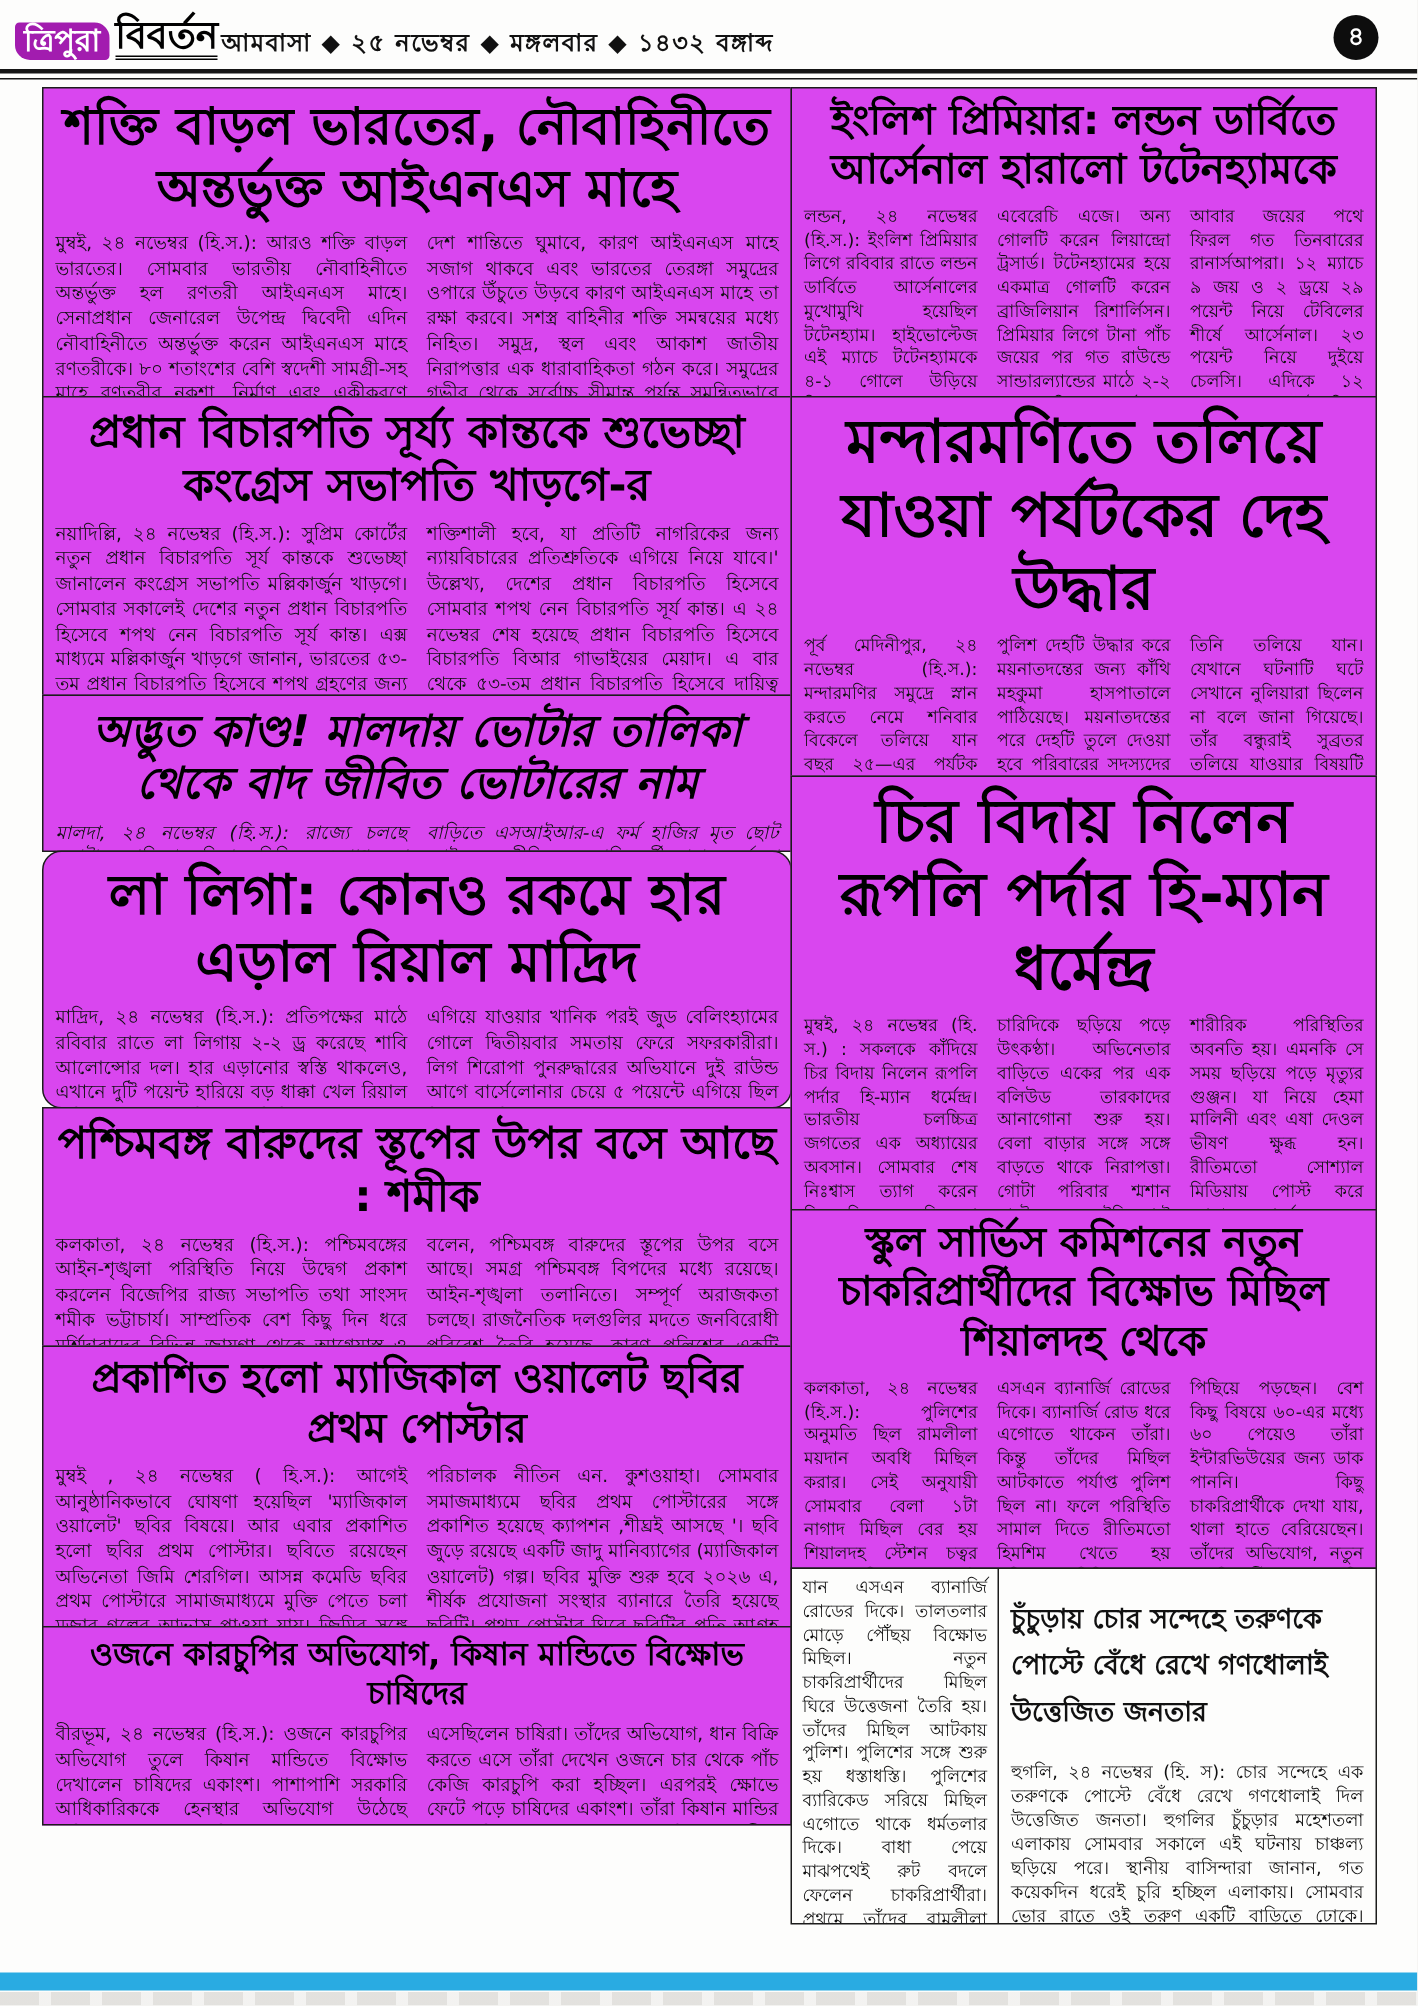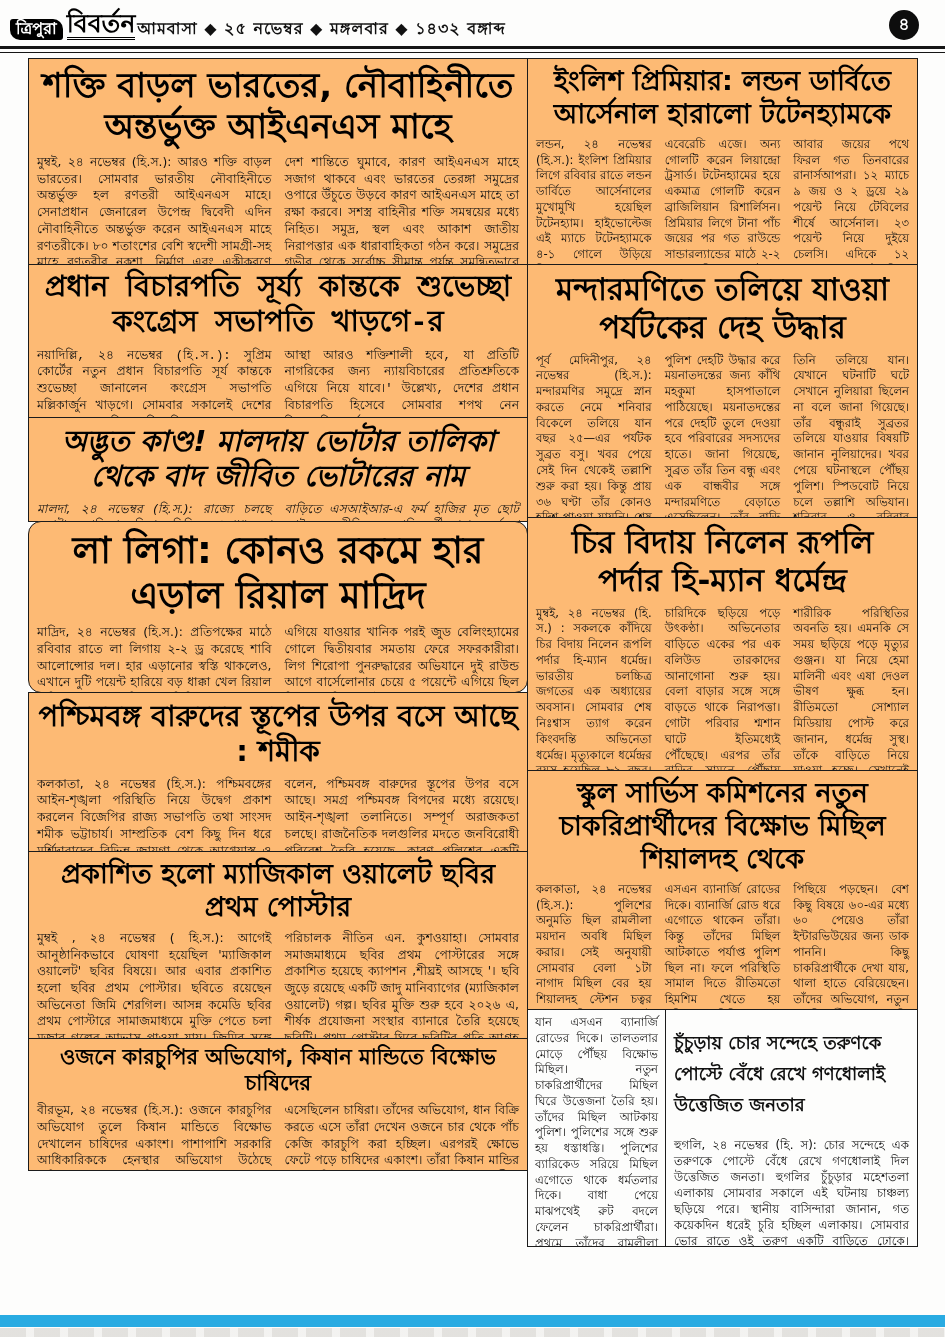--- a/index.html
+++ b/index.html
@@ -1,36 +1,36 @@
 <!DOCTYPE html>
 <html><head>
 <meta charset="utf-8">
 <style>
   html,body{margin:0;padding:0;}
   body{background:#e9e7e4;font-family:"DejaVu Sans",sans-serif;}
   .page{position:relative;width:945px;height:1337px;margin:0 auto;background:#fdfdfc;overflow:hidden;color:#111;}
   
   .masthead{display:flex;align-items:flex-end;padding:12px 26px 4px 10px;height:44px;box-sizing:border-box;}
   .logo{display:flex;align-items:flex-end;gap:4px;}
-  .logo-mark{background:#000000;color:#fff;font-weight:bold;font-size:16px;padding:2px 6px 3px;border-radius:3px 10px 3px 10px;line-height:1;}
+  .logo-mark{background:#a21caf;color:#fff;font-weight:bold;font-size:20px;padding:2px 6px 3px;border-radius:3px 10px 3px 10px;line-height:1;}
   .logo-part2{font-size:25px;font-weight:bold;color:#000;line-height:1;border-bottom:3px double #000;padding-bottom:1px;}
   .dateline{margin-left:2px;font-size:16px;font-weight:bold;letter-spacing:1px;line-height:1;padding-bottom:3px;}
   .pagenum{margin-left:auto;width:30px;height:30px;border-radius:50%;background:#0d0d0d;color:#fff;display:flex;align-items:center;justify-content:center;font-size:17px;font-weight:bold;}
   .rule-thick{height:0;border-top:3px solid #151515;margin:2px 0 0 0;}
   .rule-thin{height:0;border-top:1px solid #151515;margin:3px 0 0 0;}
   
   .banner{height:53px;margin-top:4px;background:linear-gradient(#3db8ea,#22a5df);display:flex;align-items:center;justify-content:center;}
   .banner-title{color:#fff;font-size:40px;font-weight:bold;text-shadow:0 1px 1px rgba(0,0,0,.25);letter-spacing:1px;}
   
   .content{display:grid;grid-template-columns:500px 390px;margin:6px 27px 0 28px;align-items:start;}
   .col-stack{display:flex;flex-direction:column;}
-  .art{border:1px solid #1c1c1c;margin-top:-1px;padding:4px 8px;box-sizing:border-box;overflow:hidden;background:#fdba74;}
+  .art{border:1px solid #1c1c1c;margin-top:-1px;padding:4px 8px;box-sizing:border-box;overflow:hidden;background:#d946ef;}
   .right .art{margin-left:-1px;}
   .art h2{margin:2px 0 6px;text-align:center;font-weight:bold;line-height:1.22;color:#000;}
-  .h36{font-size:34px;} .h40{font-size:37px;} .h31{font-size:29px;} .h30{font-size:27px;} .h27{font-size:21px;} .h33{font-size:31px;} .h24{font-size:18px;}
+  .h36{font-size:34px;} .h40{font-size:37px;} .h31{font-size:29px;} .h30{font-size:27px;} .h27{font-size:21px;} .h33{font-size:40px;} .h24{font-size:18px;}
   .abody{text-align:justify;font-size:12.3px;line-height:1.36;column-gap:13px;color:#101010;}
   .cols2{column-count:2;} .cols3{column-count:3;}
   
   .bottom-row{display:grid;grid-template-columns:138px 1fr;margin-top:-1px;margin-left:-1px;border:1px solid #1c1c1c;box-sizing:border-box;overflow:hidden;}
   .cont-col{border-right:1px solid #1c1c1c;padding:5px 7px;box-sizing:border-box;overflow:hidden;}
   .cont-col .abody{column-count:1;}
   .bottom-art{padding:4px 8px;box-sizing:border-box;overflow:hidden;}
   
   .footer-bar{position:absolute;left:0;right:0;bottom:10px;height:12px;background:#29abe2;}
   .footer-smudge{position:absolute;left:0;right:0;bottom:0;height:9px;background:repeating-linear-gradient(90deg,#d8d6d2 0 26px,#efeeec 26px 34px);opacity:.7;}
@@ -52,21 +52,21 @@
   <div class="rule-thin"></div>
 
 
   <div class="content">
 
     <div class="col-stack">
       <div class="art" style="height:207px;">
         <h2 class="h36">শক্তি বাড়ল ভারতের, নৌবাহিনীতে অন্তর্ভুক্ত আইএনএস মাহে</h2>
         <div class="abody cols2">মুম্বই, ২৪ নভেম্বর (হি.স.): আরও শক্তি বাড়ল ভারতের। সোমবার ভারতীয় নৌবাহিনীতে অন্তর্ভুক্ত হল রণতরী আইএনএস মাহে। সেনাপ্রধান জেনারেল উপেন্দ্র দ্বিবেদী এদিন নৌবাহিনীতে অন্তর্ভুক্ত করেন আইএনএস মাহে রণতরীকে। ৮০ শতাংশের বেশি স্বদেশী সামগ্রী-সহ মাহে রণতরীর নকশা, নির্মাণ এবং একীকরণে ভারতের ক্রমবর্ধমান দক্ষতা প্রদর্শন করে। সেনাপ্রধান এদিন বলেন, কোচি শিপইয়ার্ড লিমিটেড কর্তৃক আইএনএস মাহে-র সফল সরবরাহ শ্রেষ্ঠত্ব ও পেশাদারিত্বের এক উদাহরণ। দেশ শান্তিতে ঘুমাবে, কারণ আইএনএস মাহে সজাগ থাকবে এবং ভারতের তেরঙ্গা সমুদ্রের ওপারে উঁচুতে উড়বে কারণ আইএনএস মাহে তা রক্ষা করবে। সশস্ত্র বাহিনীর শক্তি সমন্বয়ের মধ্যে নিহিত। সমুদ্র, স্থল এবং আকাশ জাতীয় নিরাপত্তার এক ধারাবাহিকতা গঠন করে। সমুদ্রের গভীর থেকে সর্বোচ্চ সীমান্ত পর্যন্ত সমন্বিতভাবে কাজ করার আমাদের ক্ষমতা আমাদের দেশের নিরাপত্তা নির্ধারণ করবে। অপারেশন সিঁদুর ছিল সেই সমন্বয়ের একটি উপযুক্ত উদাহরণ।'</div>
       </div>
-      <div class="art" style="height:154px;font-family:Liberation Mono, monospace;">
+      <div class="art" style="height:200px;">
         <h2 class="h31">প্রধান বিচারপতি সূর্য্য কান্তকে শুভেচ্ছা কংগ্রেস সভাপতি খাড়গে-র</h2>
         <div class="abody cols2">নয়াদিল্লি, ২৪ নভেম্বর (হি.স.): সুপ্রিম কোর্টের নতুন প্রধান বিচারপতি সূর্য কান্তকে শুভেচ্ছা জানালেন কংগ্রেস সভাপতি মল্লিকার্জুন খাড়গে। সোমবার সকালেই দেশের নতুন প্রধান বিচারপতি হিসেবে শপথ নেন বিচারপতি সূর্য কান্ত। এক্স মাধ্যমে মল্লিকার্জুন খাড়গে জানান, ভারতের ৫৩-তম প্রধান বিচারপতি হিসেবে শপথ গ্রহণের জন্য প্রধান বিচারপতি সূর্য কান্তকে আমার আন্তরিক শুভেচ্ছা জানাচ্ছি। আমি নিশ্চিত তাঁর নেতৃত্বে, সাংবিধানিক মূল্যবোধ, প্রাতিষ্ঠানিক শক্তি এবং আইনের শাসনের প্রতি জনগণের আস্থা আরও শক্তিশালী হবে, যা প্রতিটি নাগরিকের জন্য ন্যায়বিচারের প্রতিশ্রুতিকে এগিয়ে নিয়ে যাবে।' উল্লেখ্য, দেশের প্রধান বিচারপতি হিসেবে সোমবার শপথ নেন বিচারপতি সূর্য কান্ত। এ ২৪ নভেম্বর শেষ হয়েছে প্রধান বিচারপতি হিসেবে বিচারপতি বিআর গাভাইয়ের মেয়াদ। এ বার থেকে ৫৩-তম প্রধান বিচারপতি হিসেবে দায়িত্ব সামলাবেন বিচারপতি সূর্য কান্ত। প্রধান বিচারপতি হিসেবে তাঁর মেয়াদ শেষ হবে ২০২৭ সালের ৯ ফেব্রুয়ারি।</div>
       </div>
       <div class="art" style="height:105px;font-style:italic;">
         <h2 class="h31">অদ্ভুত কাণ্ড! মালদায় ভোটার তালিকা থেকে বাদ জীবিত ভোটারের নাম</h2>
         <div class="abody cols2">মালদা, ২৪ নভেম্বর (হি.স.): রাজ্যে চলছে ভোটার তালিকার বিশেষ নিবিড় সংশোধন বা এসআইআর। এই আবহে মালদায় ভোটার তালিকা থেকে বাদ গেল জীবিত ভোটারের নাম। মৃত্যু হয়েছে ছোট ভাইয়ের আর ভোটার তালিকা থেকে নাম বাদ গেল দাদার। ফলে সরকারি কর্মচারী দাদা পড়েছেন চরম বিপাকে। আর বাড়িতে এসআইআর-এ ফর্ম হাজির মৃত ছোট ভাইয়ের। জীবিত সরকারি কর্মী দাদার ফর্ম না আসায় চিন্তায় পড়েছে ভৌমিক পরিবারের সদস্যরা। এক কথায় দিশেহারা মালদার হবিবপুর ব্লকের বুলবুল চণ্ডী গ্রাম পঞ্চায়েতের কচু পুকুর ২২৮ নম্বর বুথের এই পরিবারের সদস্যরা। এখন কি করবেন বুঝে উঠতে পারছেন না তাঁরা।</div>
       </div>
       <div class="art" style="height:172px;border-radius:13px;">
         <h2 class="h40">লা লিগা:  কোনও রকমে হার এড়াল রিয়াল মাদ্রিদ</h2>
         <div class="abody cols2">মাদ্রিদ, ২৪ নভেম্বর (হি.স.): প্রতিপক্ষের মাঠে রবিবার রাতে লা লিগায় ২-২ ড্র করেছে শাবি আলোন্সোর দল। হার এড়ানোর স্বস্তি থাকলেও, এখানে দুটি পয়েন্ট হারিয়ে বড় ধাক্কা খেল রিয়াল মাদ্রিদ। এলচের বিপক্ষে পিছিয়ে পড়ার পর রিয়ালকে সমতায় ফেরান ডিন হাউসেন। আলভারো রদ্রিগেসের গোলে আবার ২-১ এ এগিয়ে যাওয়ার খানিক পরই জুড বেলিংহ্যামের গোলে দ্বিতীয়বার সমতায় ফেরে সফরকারীরা। লিগ শিরোপা পুনরুদ্ধারের অভিযানে দুই রাউন্ড আগে বার্সেলোনার চেয়ে ৫ পয়েন্টে এগিয়ে ছিল রিয়াল মাদ্রিদ। সেই ব্যবধান এখন মাত্র ১। ১৩ ম্যাচে ৩২ পয়েন্ট নিয়ে শীর্ষে রিয়াল। ৩১ পয়েন্ট নিয়ে দুইয়ে বার্সেলোনা।</div>
@@ -87,21 +87,21 @@
 
     <div class="col-stack right">
       <div class="art" style="height:207px;">
         <h2 class="h30">ইংলিশ প্রিমিয়ার: লন্ডন ডার্বিতে আর্সেনাল হারালো টটেনহ্যামকে</h2>
         <div class="abody cols3" style="font-size:11.6px;">লন্ডন, ২৪ নভেম্বর (হি.স.): ইংলিশ প্রিমিয়ার লিগে রবিবার রাতে লন্ডন ডার্বিতে আর্সেনালের মুখোমুখি হয়েছিল টটেনহ্যাম। হাইভোল্টেজ এই ম্যাচে টটেনহ্যামকে ৪-১ গোলে উড়িয়ে দিয়েছে গানাররা। আর্সেনালের হয়ে হ্যাটট্রিক করেছেন এবেরেচি এজে। অন্য গোলটি করেন লিয়ান্দ্রো ট্রসার্ড। টটেনহ্যামের হয়ে একমাত্র গোলটি করেন ব্রাজিলিয়ান রিশার্লিসন। প্রিমিয়ার লিগে টানা পাঁচ জয়ের পর গত রাউন্ডে সান্ডারল্যান্ডের মাঠে ২-২ ড্র করেছিল আর্সেনাল। আন্তর্জাতিক ফুটবলের বিরতি থেকে ফিরে এসে আবার জয়ের পথে ফিরল গত তিনবারের রানার্সআপরা। ১২ ম্যাচে ৯ জয় ও ২ ড্রয়ে ২৯ পয়েন্ট নিয়ে টেবিলের শীর্ষে আর্সেনাল। ২৩ পয়েন্ট নিয়ে দুইয়ে চেলসি। এদিকে ১২ ম্যাচে ১৮ পয়েন্ট নিয়ে নয় নম্বরে টটেনহ্যাম।</div>
       </div>
       <div class="art" style="height:254px;">
         <h2 class="h33">মন্দারমণিতে তলিয়ে যাওয়া পর্যটকের দেহ উদ্ধার</h2>
         <div class="abody cols3" style="font-size:11.6px;">পূর্ব মেদিনীপুর, ২৪ নভেম্বর (হি.স.): মন্দারমণির সমুদ্রে স্নান করতে নেমে শনিবার বিকেলে তলিয়ে যান বছর ২৫—এর পর্যটক সুব্রত বসু। খবর পেয়ে সেই দিন থেকেই তল্লাশি শুরু করা হয়। কিন্তু প্রায় ৩৬ ঘণ্টা তাঁর কোনও হদিশ পাওয়া যায়নি। শেষ পর্যন্ত সোমবার সকালে ওই পর্যটকের দেহ উদ্ধার করল পুলিশ। এ দিন সকালে মন্দারমণিতেই ভেসে ওঠে তাঁর দেহ। পুলিশ দেহটি উদ্ধার করে ময়নাতদন্তের জন্য কাঁথি মহকুমা হাসপাতালে পাঠিয়েছে। ময়নাতদন্তের পরে দেহটি তুলে দেওয়া হবে পরিবারের সদস্যদের হাতে। জানা গিয়েছে, সুব্রত তাঁর তিন বন্ধু এবং এক বান্ধবীর সঙ্গে মন্দারমণিতে বেড়াতে এসেছিলেন। তাঁর বাড়ি পূর্ব বর্ধমানে। শনিবার বিকেলে তিনি মন্দারমণির সমুদ্রের অপেক্ষাকৃত নির্জন অংশে স্নান করতে নেমেছিলেন। সেই সময়েই তিনি তলিয়ে যান। যেখানে ঘটনাটি ঘটে সেখানে নুলিয়ারা ছিলেন না বলে জানা গিয়েছে। তাঁর বন্ধুরাই সুব্রতর তলিয়ে যাওয়ার বিষয়টি জানান নুলিয়াদের। খবর পেয়ে ঘটনাস্থলে পৌঁছয় পুলিশ। স্পিডবোট নিয়ে চলে তল্লাশি অভিযান। শনিবার ও রবিবার তল্লাশির পরেও সুব্রতর কোনও খোঁজ পাওয়া যায়নি। সোমবার সকালে ওই পর্যটকের দেহ উদ্ধার হলো।</div>
       </div>
-      <div class="art" style="height:254px;">
+      <div class="art" style="height:290px;">
         <h2 class="h33">চির বিদায় নিলেন রূপলি পর্দার হি-ম্যান ধর্মেন্দ্র</h2>
         <div class="abody cols3" style="font-size:11.6px;">মুম্বই, ২৪ নভেম্বর (হি. স.) : সকলকে কাঁদিয়ে চির বিদায় নিলেন রূপলি পর্দার হি-ম্যান ধর্মেন্দ্র। ভারতীয় চলচ্চিত্র জগতের এক অধ্যায়ের অবসান। সোমবার শেষ নিঃশ্বাস ত্যাগ করেন কিংবদন্তি অভিনেতা ধর্মেন্দ্র।  মৃত্যুকালে ধর্মেন্দ্রর বয়স হয়েছিল ৮৯ বছর। সোমবার সকাল থেকেই তাঁর শারীরিক অবস্থার অবনতি হয়। এদিন দুপুরে মুম্বইয়ের জুহুতে ধর্মেন্দ্রের বাড়ির সামনে একটি অ্যাম্বুল্যান্স আসতেই চারিদিকে ছড়িয়ে পড়ে উৎকণ্ঠা। অভিনেতার বাড়িতে একের পর এক বলিউড তারকাদের আনাগোনা শুরু হয়। বেলা বাড়ার সঙ্গে সঙ্গে বাড়তে থাকে নিরাপত্তা। গোটা পরিবার শ্মশান ঘাটে ইতিমধ্যেই পৌঁছেছে। এরপর তাঁর বাড়ির সামনে পৌঁছায় অ্যাম্বুলান্স। প্রসঙ্গত, গত ৩১ অক্টোবর মুম্বইয়ের ব্রিচ ক্যান্ডি হাসপাতালে শ্বাসকষ্ট নিয়ে ভর্তি হয়েছিলেন অভিনেতা। ১০ নভেম্বর তাঁর শারীরিক পরিস্থিতির অবনতি হয়। এমনকি সে সময় ছড়িয়ে পড়ে মৃত্যুর গুঞ্জন। যা নিয়ে হেমা মালিনী এবং এষা দেওল ভীষণ ক্ষুব্ধ হন। রীতিমতো সোশ্যাল মিডিয়ায় পোস্ট করে জানান, ধর্মেন্দ্র সুস্থ। তাঁকে বাড়িতে নিয়ে যাওয়া হচ্ছে। সেখানেই চিকিৎসকদের তত্ত্বাবধানে তাঁকে রাখা হবে। তারপর থেকে বাড়িতেই চলছিল চিকিৎসা।</div>
       </div>
       <div class="art" style="height:240px;">
         <h2 class="h30">স্কুল সার্ভিস কমিশনের নতুন চাকরিপ্রার্থীদের বিক্ষোভ মিছিল শিয়ালদহ থেকে</h2>
         <div class="abody cols3" style="font-size:11.6px;">কলকাতা, ২৪ নভেম্বর (হি.স.): পুলিশের অনুমতি ছিল রামলীলা ময়দান অবধি মিছিল করার। সেই অনুযায়ী সোমবার বেলা ১টা নাগাদ মিছিল বের হয় শিয়ালদহ স্টেশন চত্বর থেকে। কিন্তু আচমকাই মত বদল করেন ২০২৫ এসএলএসটি-র নতুন চাকরিপ্রার্থীরা। তাঁরা সোজা এগিয়ে যান এসএন ব্যানার্জি রোডের দিকে। ব্যানার্জি রোড ধরে এগোতে থাকেন তাঁরা। কিন্তু তাঁদের মিছিল আটকাতে পর্যাপ্ত পুলিশ ছিল না। ফলে পরিস্থিতি সামাল দিতে রীতিমতো হিমশিম খেতে হয় পুলিশকে। মিছিল থেকে অভিযোগ ওঠে, অভিজ্ঞদের ১০ নম্বর দেওয়ার জন্য তাদের চাকরি চুরি হয়েছে। তাঁরা পিছিয়ে পড়ছেন। বেশ কিছু বিষয়ে ৬০-এর মধ্যে ৬০ পেয়েও তাঁরা ইন্টারভিউয়ের জন্য ডাক পাননি। কিছু চাকরিপ্রার্থীকে দেখা যায়, থালা হাতে বেরিয়েছেন। তাঁদের অভিযোগ, নতুন চাকরিপ্রার্থীদের প্রতি এরকম অবিচার হলে তাঁদের ভিক্ষা করতে হবে। তাই তাঁরা থালা হাতে ধরেছেন।</div>
       </div>
       <div class="bottom-row" style="height:238px;">
         <div class="cont-col">
           <div class="abody" style="font-size:11.6px;">যান এসএন ব্যানার্জি রোডের দিকে। তালতলার মোড়ে পৌঁছয় বিক্ষোভ মিছিল। নতুন চাকরিপ্রার্থীদের মিছিল ঘিরে উত্তেজনা তৈরি হয়। তাঁদের মিছিল আটকায় পুলিশ। পুলিশের সঙ্গে শুরু হয় ধস্তাধস্তি। পুলিশের ব্যারিকেড সরিয়ে মিছিল এগোতে থাকে ধর্মতলার দিকে। বাধা পেয়ে মাঝপথেই রুট বদলে ফেলেন চাকরিপ্রার্থীরা। প্রথমে তাঁদের রামলীলা ময়দানে যাওয়ার কথা ছিল। পুলিশ প্রশাসনের কাছে তেমনটাই জানিয়ে ছিলেন আন্দোলনকারীরা। সেই মোতাবেক প্রস্তুত ছিল পুলিশ। কিন্তু মাঝে বাধা পেয়ে হঠাৎ করেই রুট বদলে ফেলেন আন্দোলনকারীরা। এসএন</div>

